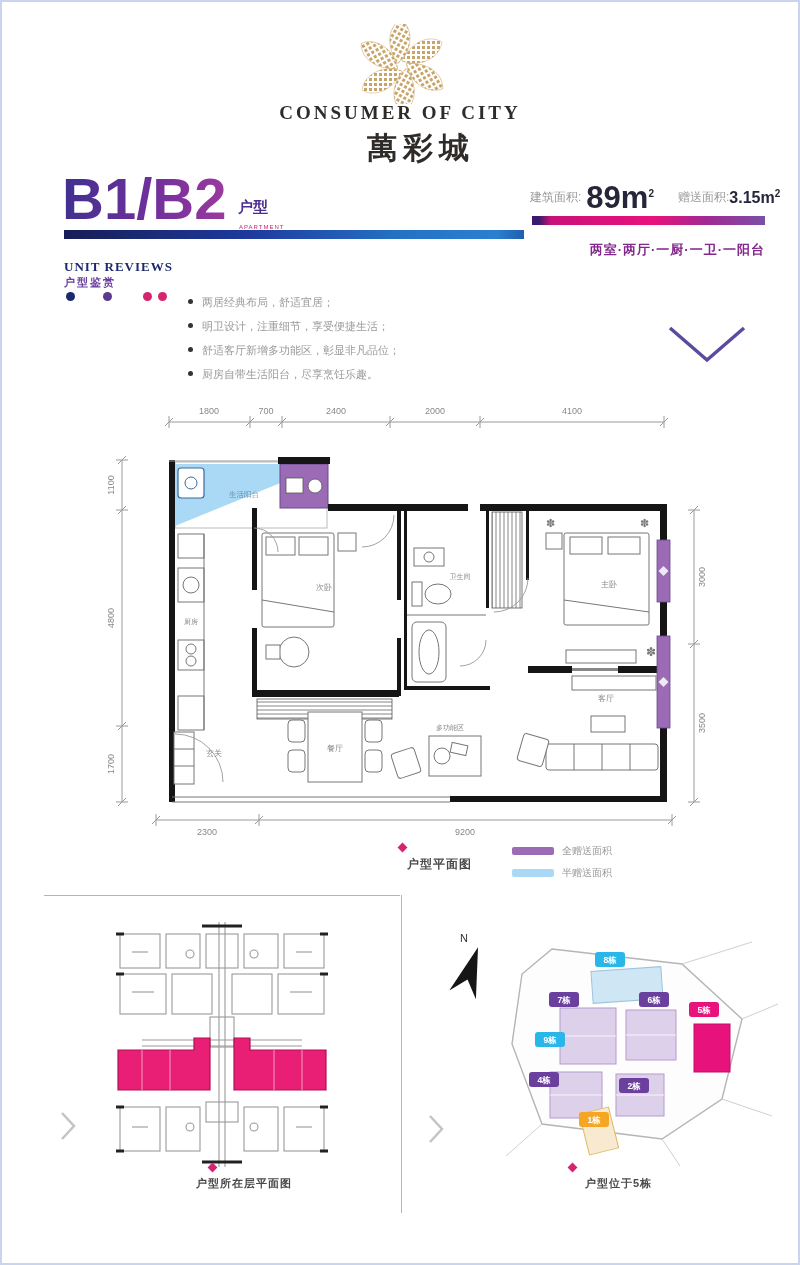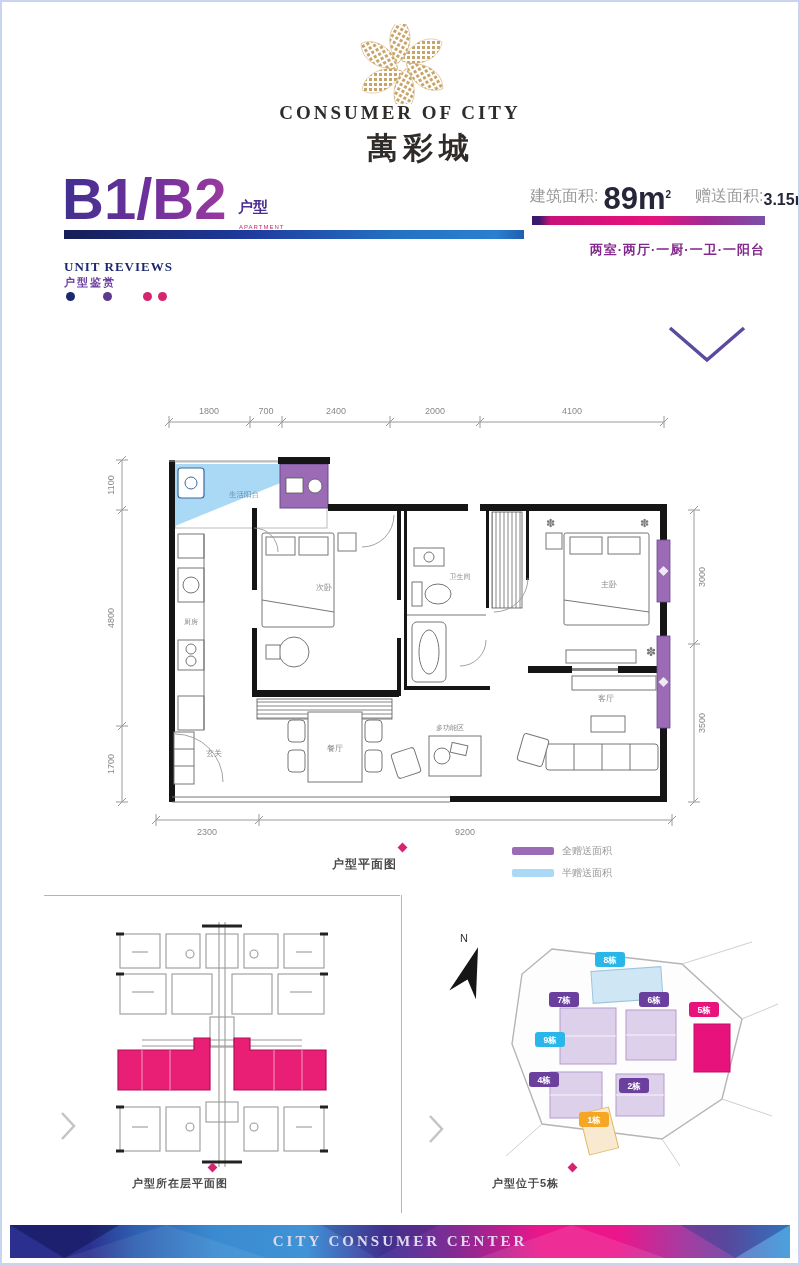--- a/index.html
+++ b/index.html
@@ -19,21 +19,21 @@
   
   .unit-code { top:168px; left:60px; font-size:58px; font-weight:bold; line-height:1;
     background:linear-gradient(90deg,#41308f,#6c2f9b,#9a3a9e);
     -webkit-background-clip:text; background-clip:text; color:transparent;
     font-family:"Liberation Sans", sans-serif; }
   .unit-suffix { top:196px; left:236px; font-size:15px; font-weight:bold; color:#4a2d8e; }
   .unit-suffix-note { top:222px; left:237px; font-size:6px; color:#d4256e; letter-spacing:1px; }
   .bar-left { top:228px; left:62px; width:460px; height:9px;
     background:linear-gradient(90deg,#171d55,#1e3a9e 40%,#2471c2 72%,#2b7fd0 94%,#1e5fae); }
   .stats { top:184px; left:528px; width:240px; display:flex; align-items:flex-end; white-space:nowrap; }
-  .stat-label { font-size:16px; color:#9a9a9a; padding-bottom:5px; }
+  .stat-label { font-size:12px; color:#9a9a9a; padding-bottom:5px; }
   .stat-dot { width:9px; height:9px; border-radius:50%; background:#7b3fa0; margin:0 2px 8px 3px; }
   .stat-big { font-size:31px; font-weight:bold; color:#26263a; line-height:.8; }
   .stat-big sup, .stat-small sup { font-size:10px; }
   .stat-small { font-size:16px; font-weight:bold; color:#26263a; padding-bottom:3px; }
   .bar-right { top:214px; left:530px; width:233px; height:9px;
     background:linear-gradient(90deg,#3a1a6e 0 3%,#c8117a 8%,#e8127c 52%,#a02a92 75%,#7b4fa8 100%); }
   .layout-desc { top:239px; left:500px; width:263px; text-align:right;
     font-size:13px; font-weight:bold; color:#83278c; letter-spacing:1px; }
 
   
@@ -43,21 +43,21 @@
   .rev-dots { top:290px; left:64px; display:flex; align-items:center; }
   .dot { width:9px; height:9px; border-radius:50%; }
   .d1{ background:#1a2a6e; } .d2{ background:#5c3a8e; margin-left:28px; }
   .d3{ background:#d4256e; margin-left:31px; } .d4{ background:#d4256e; margin-left:6px; }
   .bullets { top:288px; left:186px; width:330px; list-style:none; }
   .bullets li { font-size:11px; color:#9a9a9a; line-height:24px; position:relative; padding-left:14px; }
   .bullets li::before { content:""; position:absolute; left:0; top:9px; width:5px; height:5px;
     border-radius:50%; background:#333; }
 
   
-  .cap { text-align:left; font-size:12px; font-weight:bold; color:#4a4a4a; letter-spacing:1px; }
+  .cap { text-align:right; font-size:12px; font-weight:bold; color:#4a4a4a; letter-spacing:1px; }
   .diamond { width:7px; height:7px; background:#d4256e; transform:rotate(45deg); margin:0 auto 5px; }
   .legend { top:842px; left:510px; }
   .legend-row { display:flex; align-items:center; margin-bottom:8px; }
   .legend-bar { width:42px; height:8px; border-radius:2px; margin-right:8px; }
   .lb1 { background:#9b6bb5; } .lb2 { background:#a9d9f5; }
   .legend-label { font-size:10px; color:#9a9a9a; }
 
   
   .rule-h { top:893px; left:42px; width:356px; height:1px; background:#b5b5b5; }
   .rule-v { top:893px; left:399px; width:1px; height:318px; background:#b5b5b5; }
@@ -131,20 +131,26 @@
   <div class="abs layout-desc">两室·两厅·一厨·一卫·一阳台</div>
 
   <div class="abs rev-en">UNIT REVIEWS</div>
   <div class="abs rev-cn">户型鉴赏</div>
   <div class="abs rev-dots">
     <span class="dot d1"></span>
     <span class="dot d2"></span>
     <span class="dot d3"></span>
     <span class="dot d4"></span>
   </div>
+  <ul class="abs bullets">
+    <li>两居经典布局，舒适宜居；</li>
+    <li>明卫设计，注重细节，享受便捷生活；</li>
+    <li>舒适客厅新增多功能区，彰显非凡品位；</li>
+    <li>厨房自带生活阳台，尽享烹饪乐趣。</li>
+  </ul>
 
   <svg class="abs" style="top:320px; left:660px;" width="90" height="46" viewBox="0 0 90 46">
     <polyline points="8,6 45,38 82,6" fill="none" stroke="#5c4a9e" stroke-width="3.5"></polyline>
   </svg>
 
   <svg class="abs" style="top:398px; left:92px;" width="620" height="445" viewBox="0 0 620 445">
     <defs>
       <pattern id="hz" width="4" height="4" patternUnits="userSpaceOnUse">
         <line x1="0" y1="2" x2="4" y2="2" stroke="#666" stroke-width="0.8"></line>
       </pattern>
@@ -493,23 +499,14 @@
 
   <div class="abs" style="top:1162px; left:130px; width:160px;">
     <div class="diamond"></div>
     <div class="cap" style="font-size:11px;">户型所在层平面图</div>
   </div>
   <div class="abs" style="top:1162px; left:490px; width:160px;">
     <div class="diamond"></div>
     <div class="cap" style="font-size:11px;">户型位于5栋</div>
   </div>
 
-  <div class="abs footer">
-    <div class="ft ft1"></div>
-    <div class="ft ft2"></div>
-    <div class="ft ft3"></div>
-    <div class="ft ft4"></div>
-    <div class="ft ft5"></div>
-    <div class="ft ft6"></div>
-    <div class="footer-text">CITY CONSUMER CENTER</div>
-  </div>
 
 </div>
 
 </body></html>

